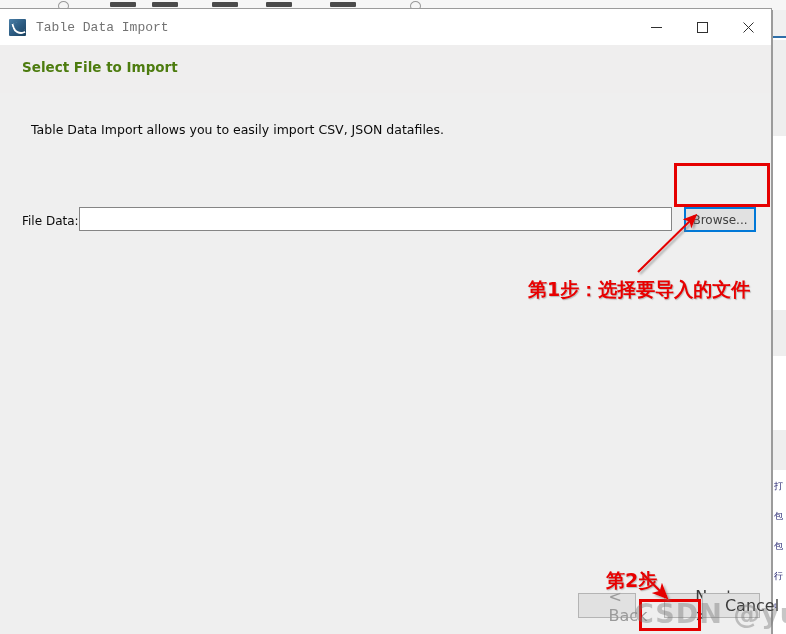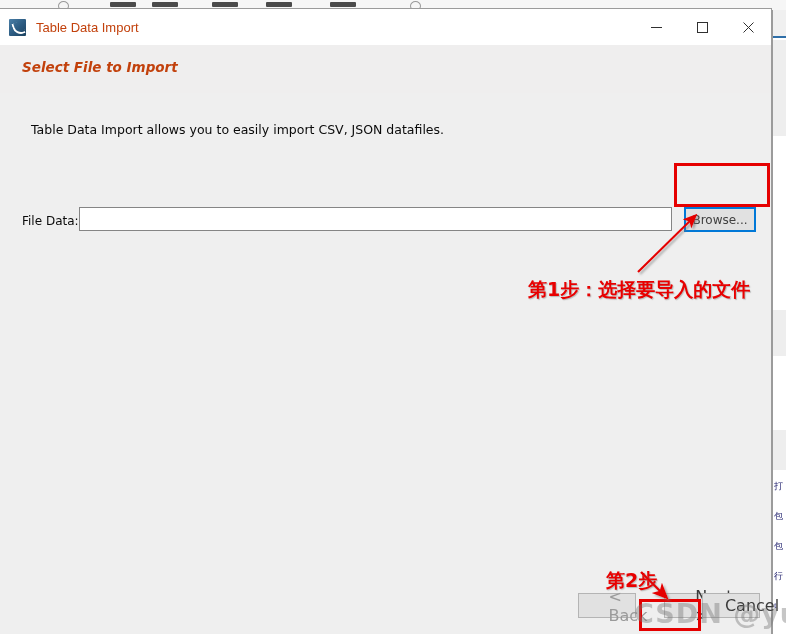--- a/index.html
+++ b/index.html
@@ -108,22 +108,22 @@
     left: 4px; top: 3px;
     width: 9px; height: 11px;
     border-left: 2px solid #ffffff;
     border-bottom: 2px solid #ffffff;
     border-radius: 0 0 0 9px;
     transform: rotate(-18deg);
   }
   #title-text {
     margin-left: 10px;
     font-size: 13px;
-    color: #c2410c;
-    font-family: Liberation Sans, sans-serif;
+    color: #737373;
+    font-family: Liberation Mono, monospace;
   }
   .win-btns {
     position: absolute;
     right: 0; top: 0;
     display: flex;
     height: 36px;
   }
   .win-btn {
     width: 46px;
     height: 36px;
@@ -139,23 +139,22 @@
     height: 48px;
     background: #efeeee;
     position: relative;
   }
   #page-heading {
     position: absolute;
     left: 22px;
     top: 14px;
     font-size: 13.5px;
     font-weight: bold;
-    color: #c2410c;
-    font-family: "DejaVu Sans", sans-serif;
-    font-style: italic;
+    color: #4d7c0f;
+    font-family: "DejaVu Sans", sans-serif;
   }
 
   
   #dlg-body {
     position: relative;
     height: 542px;
     background: #efefef;
   }
 
   .desc {

